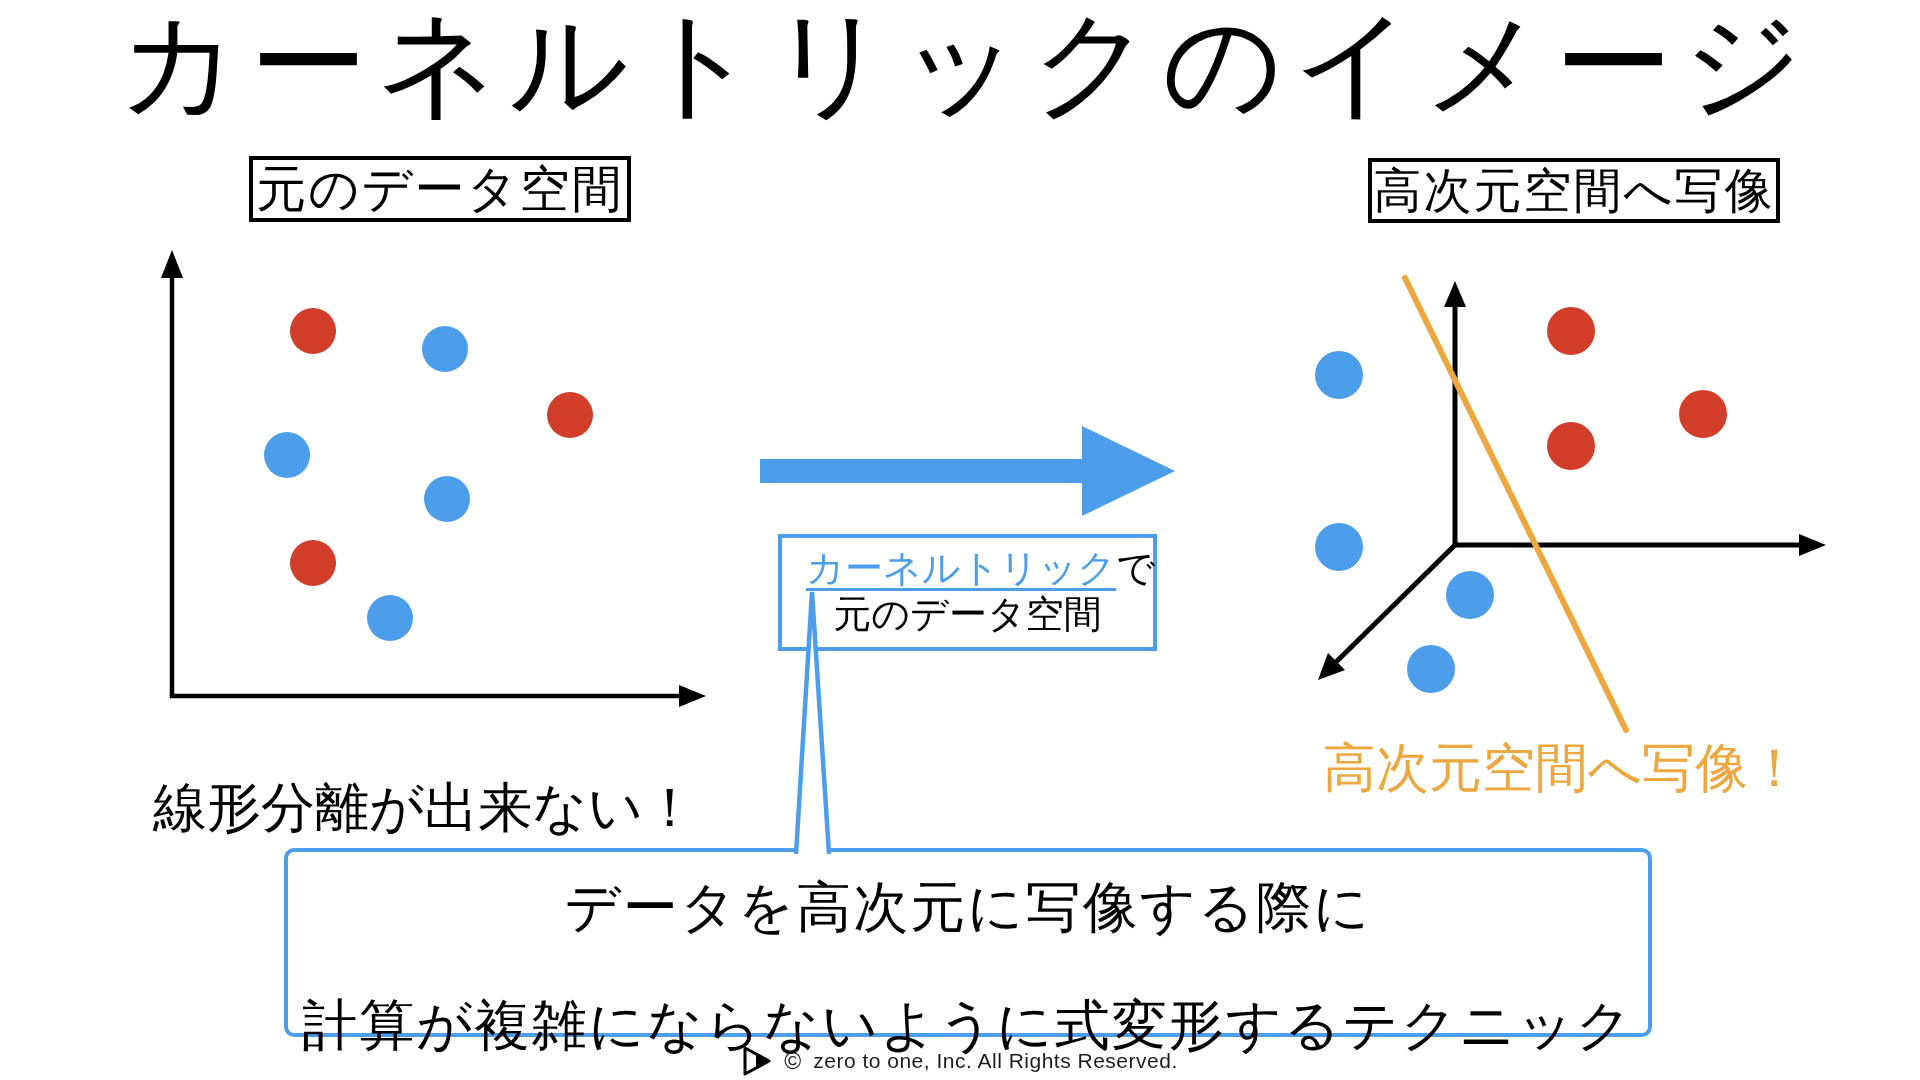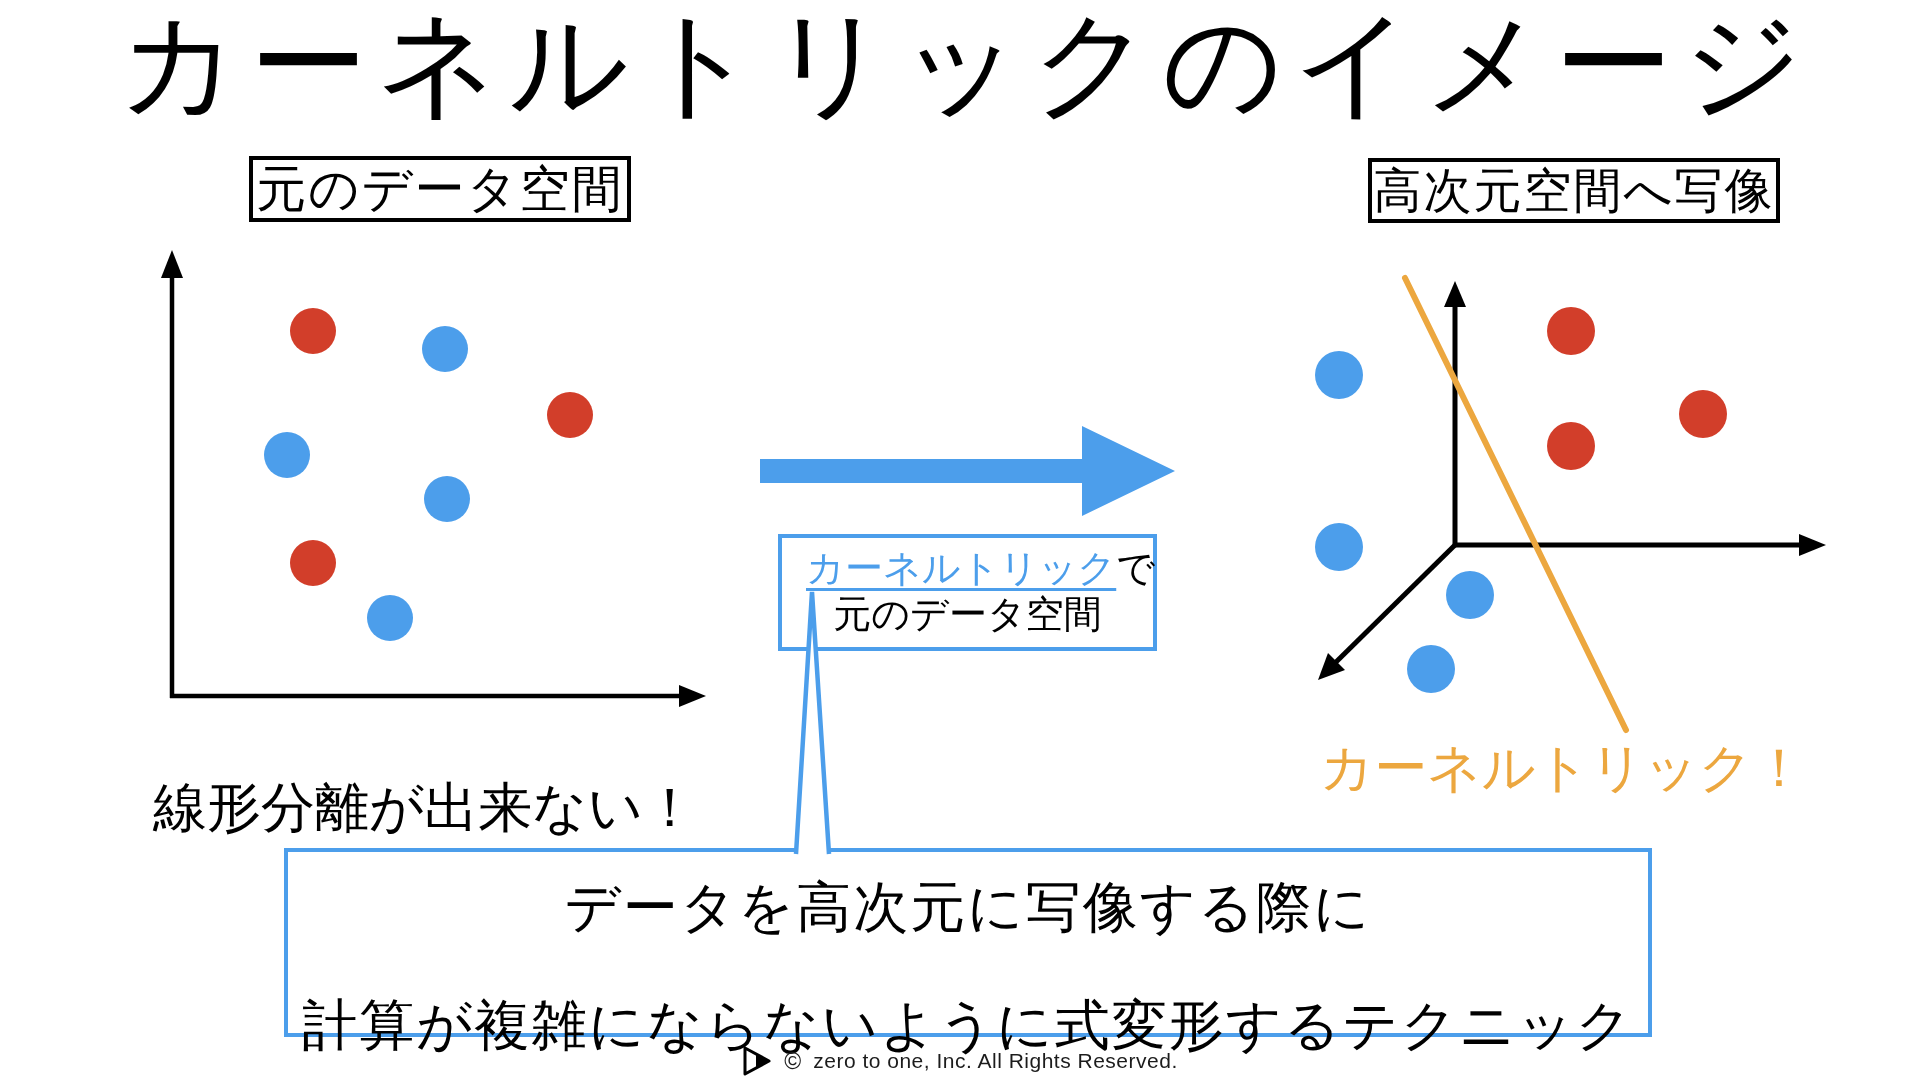--- a/index.html
+++ b/index.html
@@ -38,21 +38,21 @@
   }
   .callout .row1{margin-top:8px;line-height:44px;white-space:nowrap;padding-left:24px;}
   .callout .row2{line-height:48px;white-space:nowrap;}
   .kernel-link{
     color:var(--blue);text-decoration:underline;text-underline-offset:7px;
     text-decoration-thickness:3px;cursor:pointer;pointer-events:auto;
   }
   
   .note-box{
     left:284px;top:848px;width:1360px;height:181px;border:4px solid var(--blue);
-    border-radius:0;background:#fff;z-index:4;text-align:center;font-weight:500;
+    border-radius:10px;background:#fff;z-index:4;text-align:center;font-weight:500;
     font-size:55px;letter-spacing:2px;color:#000;
   }
   .note-box .n1{margin-top:16px;line-height:78px;white-space:nowrap;}
   .note-box .n2{line-height:78px;white-space:nowrap;margin-top:40px;}
   
   .footer{
     left:0;top:1042px;width:1920px;height:38px;display:flex;align-items:center;
     justify-content:center;gap:12px;z-index:5;
   }
   .footer .ftext{font-size:21px;letter-spacing:0.5px;color:#1c1c1c;white-space:nowrap;text-align:right;}
@@ -100,21 +100,21 @@
     <div class="dot" style="left: 1446px; top: 571px; width: 48px; height: 48px; background: var(--blue);"></div>
     <div class="dot" style="left: 1407px; top: 645px; width: 48px; height: 48px; background: var(--blue);"></div>
   </div>
 
 <div class="abs title">カーネルトリックのイメージ</div>
 
 <div class="abs label-box left">元のデータ空間</div>
 <div class="abs label-box right">高次元空間へ写像</div>
 
 <div class="abs caption left">線形分離が出来ない！</div>
-<div class="abs caption right">カーネルトリック！</div>
+<div class="abs caption right">高次元空間へ写像！</div>
 
 <div class="abs callout">
   <div class="row1"><span class="kernel-link">カーネルトリック</span><span>で</span></div>
   <div class="row2">元のデータ空間</div>
 </div>
 
 <div class="abs note-box">
   <div class="n1">データを高次元に写像する際に</div>
   <div class="n2">計算が複雑にならないように式変形するテクニック</div>
 </div>

